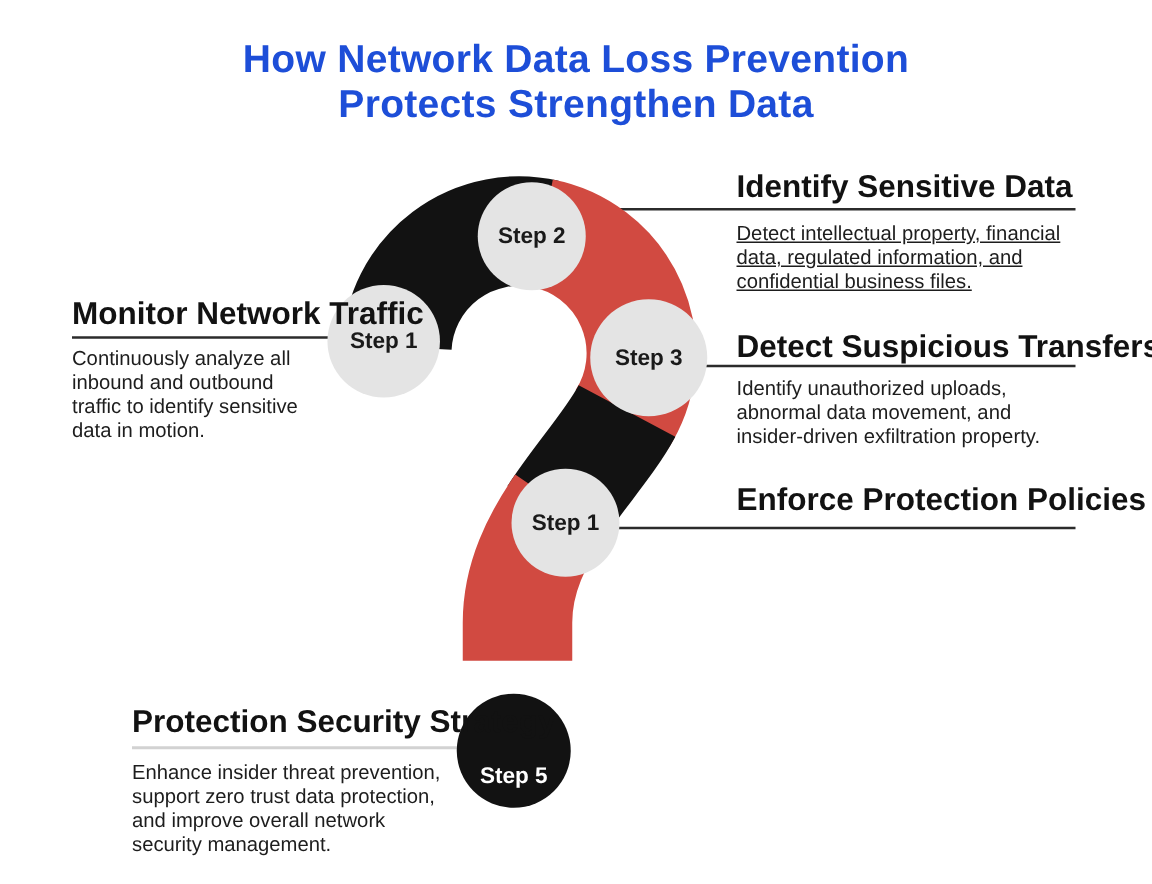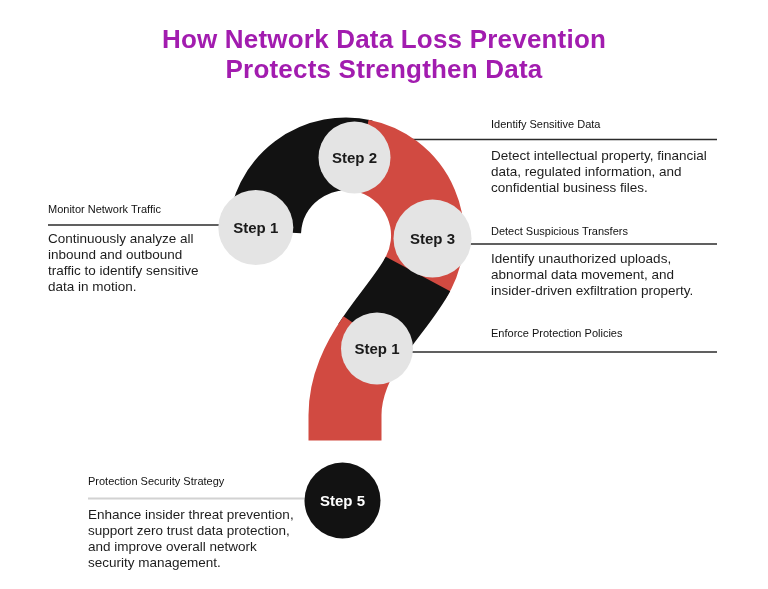--- a/index.html
+++ b/index.html
@@ -8,24 +8,24 @@
     width:768px;height:589px;
     background:#ffffff;
     overflow:hidden;
     font-family:"Liberation Sans", sans-serif;
     color:#151515;
   }
   .layer{position:absolute;left:0;top:0;}
   .title{
     position:absolute;left:0;top:24px;width:768px;
     text-align:center;font-weight:bold;font-size:26px;line-height:30px;
-    letter-spacing:.2px;color:#a21caf;
+    letter-spacing:.2px;color:#1d4ed8;
   }
   .sec-heading{
-    position:absolute;font-weight:normal;font-size:11px;line-height:15px;
+    position:absolute;font-weight:bold;font-size:21px;line-height:15px;
     letter-spacing:0;color:#121212;white-space:nowrap;
   }
   .sec-body{
     position:absolute;font-size:13.5px;line-height:16px;color:#1d1d1d;
     letter-spacing:0;
   }
   .step-label{
     position:absolute;width:90px;text-align:center;
     font-weight:bold;font-size:15px;line-height:18px;color:#1a1a1a;
     white-space:nowrap;
@@ -63,27 +63,27 @@
 
   <div class="title">
     <div>How Network Data Loss Prevention</div>
     <div>Protects Strengthen Data</div>
   </div>
 
   <div class="step-label" style="left:210.8px;top:218.5px;">Step 1</div>
   <div class="step-label" style="left:309.5px;top:148.5px;">Step 2</div>
   <div class="step-label" style="left:387.5px;top:229.5px;">Step 3</div>
   <div class="step-label" style="left:332px;top:339.5px;">Step 1</div>
-  <div class="step-label inverse" style="left:297.5px;top:492px;">Step 5</div>
+  <div class="step-label inverse" style="left:297.5px;top:509px;">Step 5</div>
 
   <div class="sec-heading" style="left:48px;top:202px;">Monitor Network Traffic</div>
   <div class="sec-body" style="left:48px;top:231px;width:168px;">Continuously analyze all inbound and outbound traffic to identify sensitive data in motion.</div>
 
   <div class="sec-heading" style="left:491px;top:117px;">Identify Sensitive Data</div>
-  <div class="sec-body" style="left:491px;top:148px;width:245px;">Detect intellectual property, financial data, regulated information, and confidential business files.</div>
+  <div class="sec-body" style="left:491px;top:148px;width:245px;text-decoration:underline;">Detect intellectual property, financial data, regulated information, and confidential business files.</div>
 
   <div class="sec-heading" style="left:491px;top:224px;">Detect Suspicious Transfers</div>
   <div class="sec-body" style="left:491px;top:251px;width:225px;">Identify unauthorized uploads, abnormal data movement, and insider-driven exfiltration property.</div>
 
   <div class="sec-heading" style="left:491px;top:326px;">Enforce Protection Policies</div>
 
   <div class="sec-heading" style="left:88px;top:474px;">Protection Security Strategy</div>
   <div class="sec-body" style="left:88px;top:507px;width:215px;">Enhance insider threat prevention, support zero trust data protection, and improve overall network security management.</div>
 
 </div>

